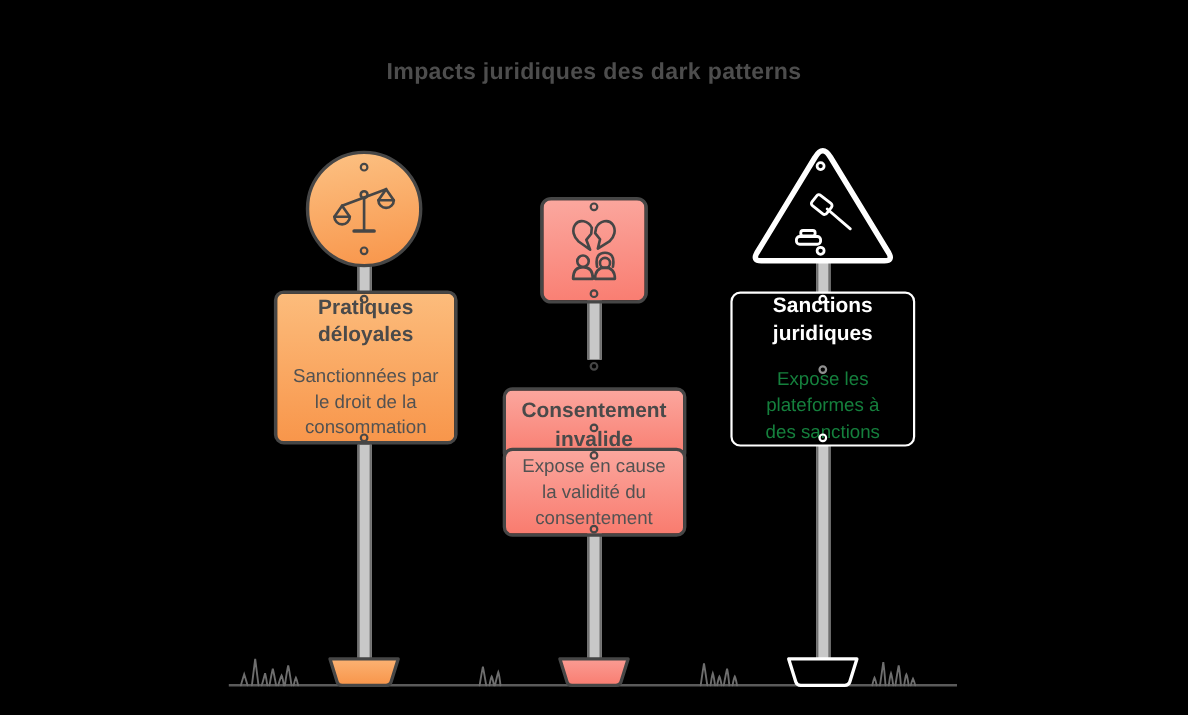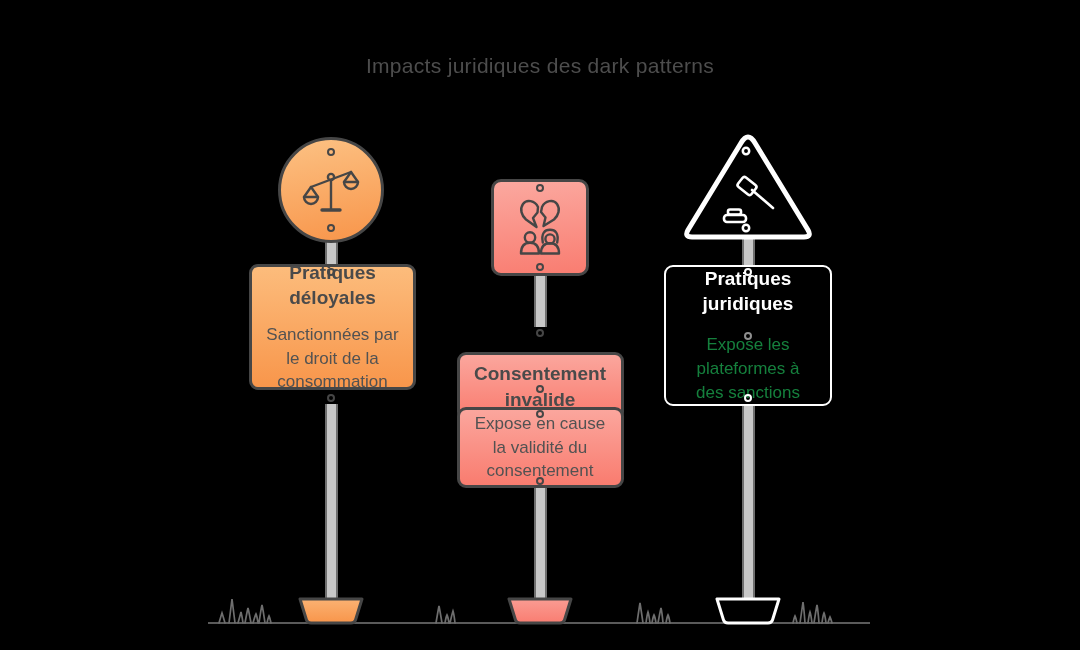--- a/index.html
+++ b/index.html
@@ -3,21 +3,21 @@
 <meta charset="utf-8">
 <style>
   html,body{margin:0;padding:0;background:#000;}
   .canvas{
     position:relative;width:1080px;height:650px;background:#000;
     overflow:hidden;margin:0 auto;
     font-family:"Liberation Sans", sans-serif;
   }
   .diagram-title{
     position:absolute;top:54px;left:0;width:100%;text-align:center;
-    font-size:21px;font-weight:normal;color:#4d4d4d;letter-spacing:.3px;
+    font-size:21px;font-weight:bold;color:#4d4d4d;letter-spacing:.3px;
   }
   .pole{
     position:absolute;width:13px;box-sizing:border-box;background:#c8c8c8;
     border-left:2px solid #6f6f6f;border-right:2px solid #6f6f6f;z-index:1;
   }
   .base-svg{position:absolute;z-index:2;}
   .sign-head,.sign-box{position:absolute;box-sizing:border-box;z-index:3;}
   .sign-circle{
     border-radius:50%;border:3px solid #464646;
     background:linear-gradient(170deg,#fcc183 0%,#f8954a 100%);
@@ -78,21 +78,21 @@
         <circle cx="30" cy="13" r="3.1"></circle>
         <path d="M10,23 L3,33 M10,23 L17,33"></path>
         <path d="M3,33 A7,7 0 0 0 17,33 Z"></path>
         <path d="M50,8 L43,18 M50,8 L57,18"></path>
         <path d="M43,18 A7,7 0 0 0 57,18 Z"></path>
       </g>
     </svg>
     <div class="screw" style="left:327px;top:148px;"></div>
     <div class="screw" style="left:327px;top:224px;"></div>
 
-    <div class="sign-box box-orange" style="left:249px;top:264px;width:167px;height:126px;">
+    <div class="sign-box box-orange" style="left:249px;top:264px;width:167px;height:140px;">
       <div class="sign-title">Pratiques déloyales</div>
       <div class="sign-desc">Sanctionnées par le droit de la consommation</div>
     </div>
     <div class="screw" style="left:327px;top:268px;"></div>
     <div class="screw" style="left:327px;top:394px;"></div>
 
     <svg class="base-svg" style="left:294px;top:594px;" width="74" height="32" viewBox="0 0 74 32">
       <defs>
         <linearGradient id="bg1" x1="0" y1="0" x2="0" y2="1">
           <stop offset="0" stop-color="#fbb273"></stop>
@@ -158,21 +158,21 @@
       </g>
       <g fill="none" stroke="#fff" stroke-width="2.6" stroke-linecap="round" stroke-linejoin="round">
         <rect x="64.5" y="56" width="17" height="12" rx="2.5" transform="rotate(38 73 62)"></rect>
         <line x1="78" y1="66" x2="99" y2="84"></line>
         <rect x="50" y="91" width="22" height="7" rx="3"></rect>
         <rect x="54" y="85.5" width="13" height="5" rx="2"></rect>
       </g>
     </svg>
 
     <div class="sign-box box-dark" style="left:664px;top:265px;width:168px;height:141px;">
-      <div class="sign-title">Pratiques juridiques</div>
+      <div class="sign-title">Sanctions juridiques</div>
       <div class="sign-desc">Expose les plateformes à des sanctions</div>
     </div>
     <div class="screw light" style="left:744px;top:268px;"></div>
     <div class="screw gray" style="left:744px;top:332px;"></div>
     <div class="screw light" style="left:744px;top:394px;"></div>
 
     <svg class="base-svg" style="left:711px;top:594px;" width="74" height="32" viewBox="0 0 74 32">
       <path d="M6,5 H68 L61.5,26 Q60.5,29 57,29 H17 Q13.5,29 12.5,26 Z" fill="#000" stroke="#fff" stroke-width="3" stroke-linejoin="round"></path>
     </svg>
   </div>

